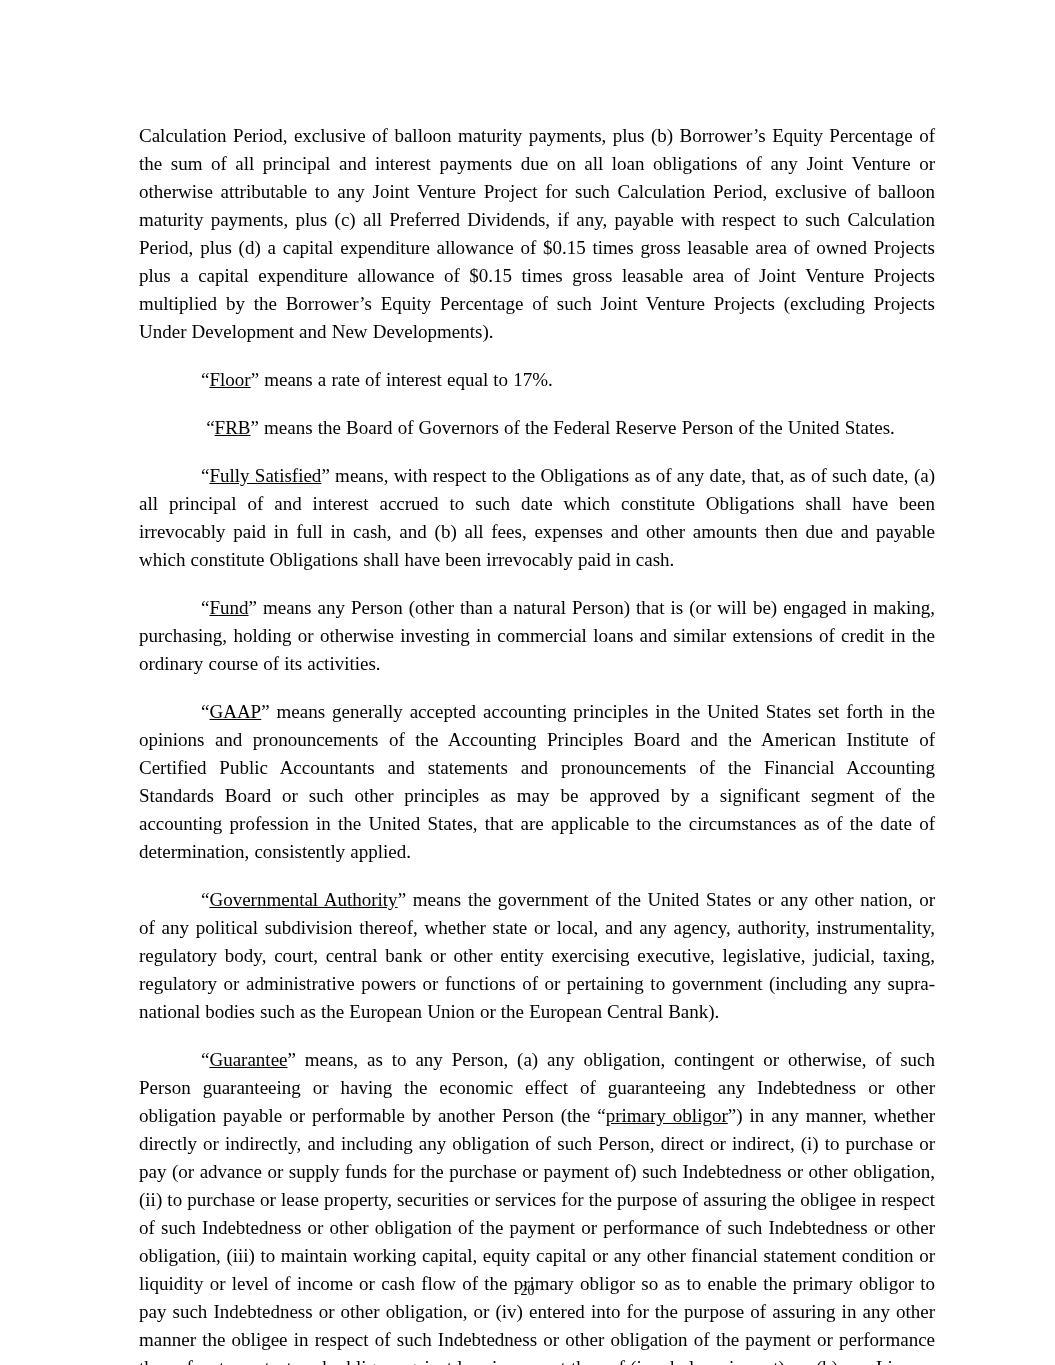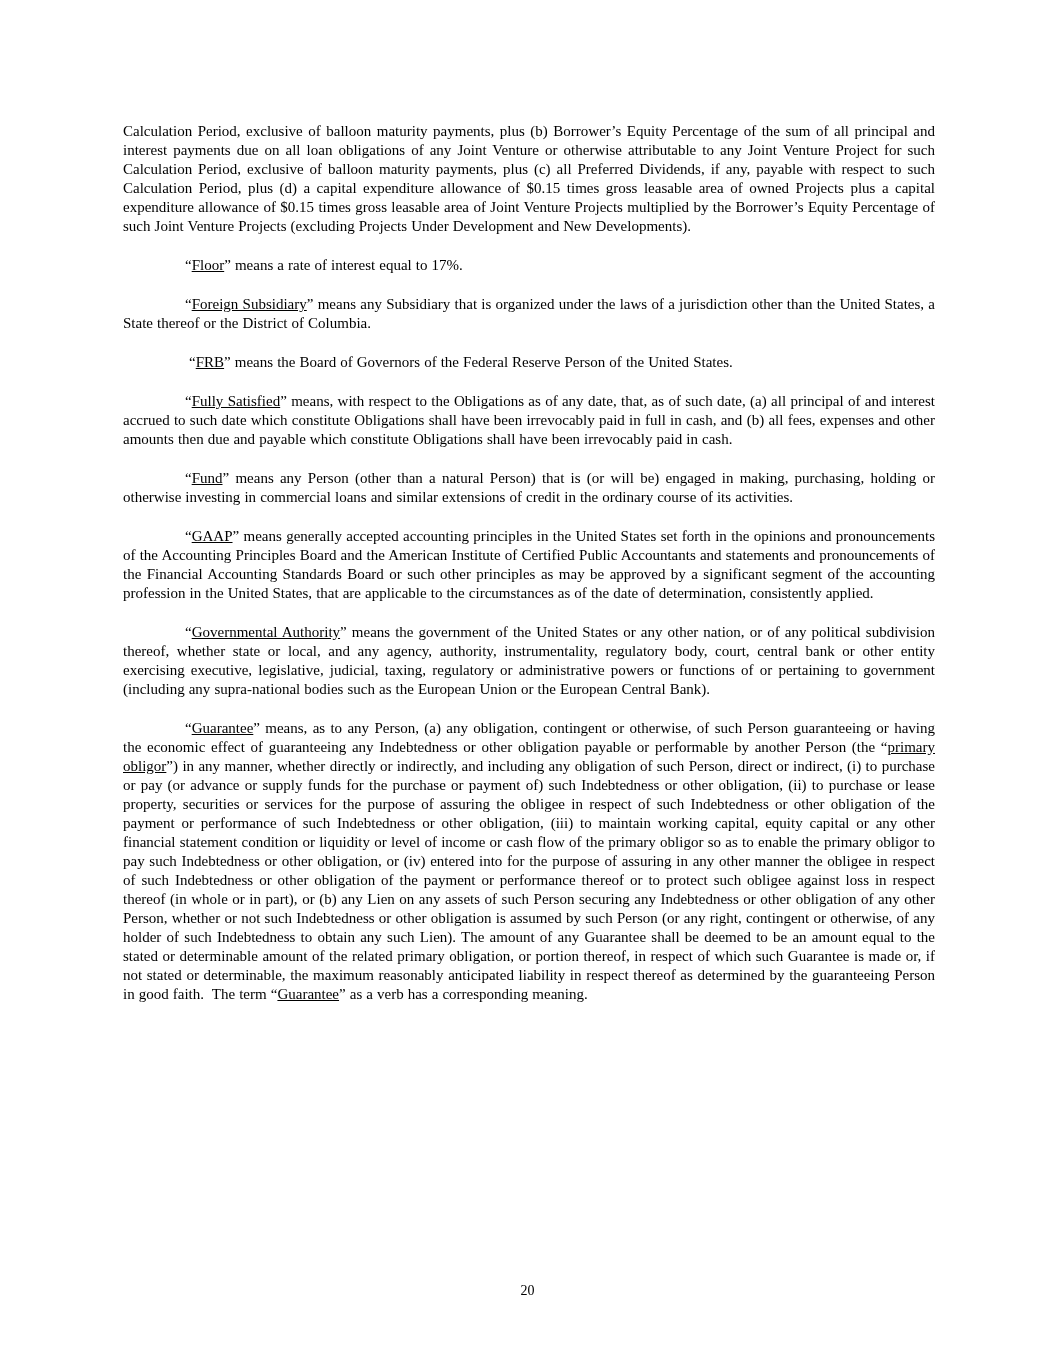--- a/index.html
+++ b/index.html
@@ -20,23 +20,23 @@
     background: #ffffff;
     overflow: hidden;
   }
   .doc {
     position: absolute;
     left: 123px;
     top: 122px;
     width: 812px;
   }
   p.para {
-    margin: 0 0 20px 0;
-    font-size: 15px;
-    line-height: 19px;
+    margin: 0 0 20px 16px;
+    font-size: 19px;
+    line-height: 28px;
     text-align: justify;
     word-spacing: 0.02em;
   }
   p.para.indent {
     text-indent: 62px;
   }
   .term {
     text-decoration: underline;
   }
   .footer {
@@ -49,21 +49,20 @@
     line-height: 16px;
   }
 </style>
 </head>
 <body>
 
 <div class="page">
   <main class="doc">
       <p class="para"><span>Calculation Period, exclusive of balloon maturity payments, plus (b) Borrower’s Equity Percentage of the sum of all principal and interest payments due on all loan obligations of any Joint Venture or otherwise attributable to any Joint Venture Project for such Calculation Period, exclusive of balloon maturity payments, plus (c) all Preferred Dividends, if any, payable with respect to such Calculation Period, plus (d) a capital expenditure allowance of $0.15 times gross leasable area of owned Projects plus a capital expenditure allowance of $0.15 times gross leasable area of Joint Venture Projects multiplied by the Borrower’s Equity Percentage of such Joint Venture Projects (excluding Projects Under Development and New Developments).</span></p>
       <p class="para indent"><span>“</span><span class="term">Floor</span><span>” means a rate of interest equal to 17%.</span></p>
-      <p class="para indent"><span>“</span><span class="term">Foreign Subsidiary</span><span>” means any Subsidiary that is organized under the laws of a jurisdiction other than the United States, a State thereof or the District of Columbia.</span></p>
       <p class="para indent"><span>&nbsp;“</span><span class="term">FRB</span><span>” means the Board of Governors of the Federal Reserve Person of the United States.</span></p>
       <p class="para indent"><span>“</span><span class="term">Fully Satisfied</span><span>” means, with respect to the Obligations as of any date, that, as of such date, (a) all principal of and interest accrued to such date which constitute Obligations shall have been irrevocably paid in full in cash, and (b) all fees, expenses and other amounts then due and payable which constitute Obligations shall have been irrevocably paid in cash.</span></p>
       <p class="para indent"><span>“</span><span class="term">Fund</span><span>” means any Person (other than a natural Person) that is (or will be) engaged in making, purchasing, holding or otherwise investing in commercial loans and similar extensions of credit in the ordinary course of its activities.</span></p>
       <p class="para indent"><span>“</span><span class="term">GAAP</span><span>” means generally accepted accounting principles in the United States set forth in the opinions and pronouncements of the Accounting Principles Board and the American Institute of Certified Public Accountants and statements and pronouncements of the Financial Accounting Standards Board or such other principles as may be approved by a significant segment of the accounting profession in the United States, that are applicable to the circumstances as of the date of determination, consistently applied.</span></p>
       <p class="para indent"><span>“</span><span class="term">Governmental Authority</span><span>” means the government of the United States or any other nation, or of any political subdivision thereof, whether state or local, and any agency, authority, instrumentality, regulatory body, court, central bank or other entity exercising executive, legislative, judicial, taxing, regulatory or administrative powers or functions of or pertaining to government (including any supra-national bodies such as the European Union or the European Central Bank).</span></p>
       <p class="para indent"><span>“</span><span class="term">Guarantee</span><span>” means, as to any Person, (a) any obligation, contingent or otherwise, of such Person guaranteeing or having the economic effect of guaranteeing any Indebtedness or other obligation payable or performable by another Person (the “</span><span class="term">primary obligor</span><span>”) in any manner, whether directly or indirectly, and including any obligation of such Person, direct or indirect, (i) to purchase or pay (or advance or supply funds for the purchase or payment of) such Indebtedness or other obligation, (ii) to purchase or lease property, securities or services for the purpose of assuring the obligee in respect of such Indebtedness or other obligation of the payment or performance of such Indebtedness or other obligation, (iii) to maintain working capital, equity capital or any other financial statement condition or liquidity or level of income or cash flow of the primary obligor so as to enable the primary obligor to pay such Indebtedness or other obligation, or (iv) entered into for the purpose of assuring in any other manner the obligee in respect of such Indebtedness or other obligation of the payment or performance thereof or to protect such obligee against loss in respect thereof (in whole or in part), or (b) any Lien on any assets of such Person securing any Indebtedness or other obligation of any other Person, whether or not such Indebtedness or other obligation is assumed by such Person (or any right, contingent or otherwise, of any holder of such Indebtedness to obtain any such Lien). The amount of any Guarantee shall be deemed to be an amount equal to the stated or determinable amount of the related primary obligation, or portion thereof, in respect of which such Guarantee is made or, if not stated or determinable, the maximum reasonably anticipated liability in respect thereof as determined by the guaranteeing Person in good faith.&nbsp; The term “</span><span class="term">Guarantee</span><span>” as a verb has a corresponding meaning.</span></p>
     </main>
   <div class="footer">
     <span>20</span>
   </div>

